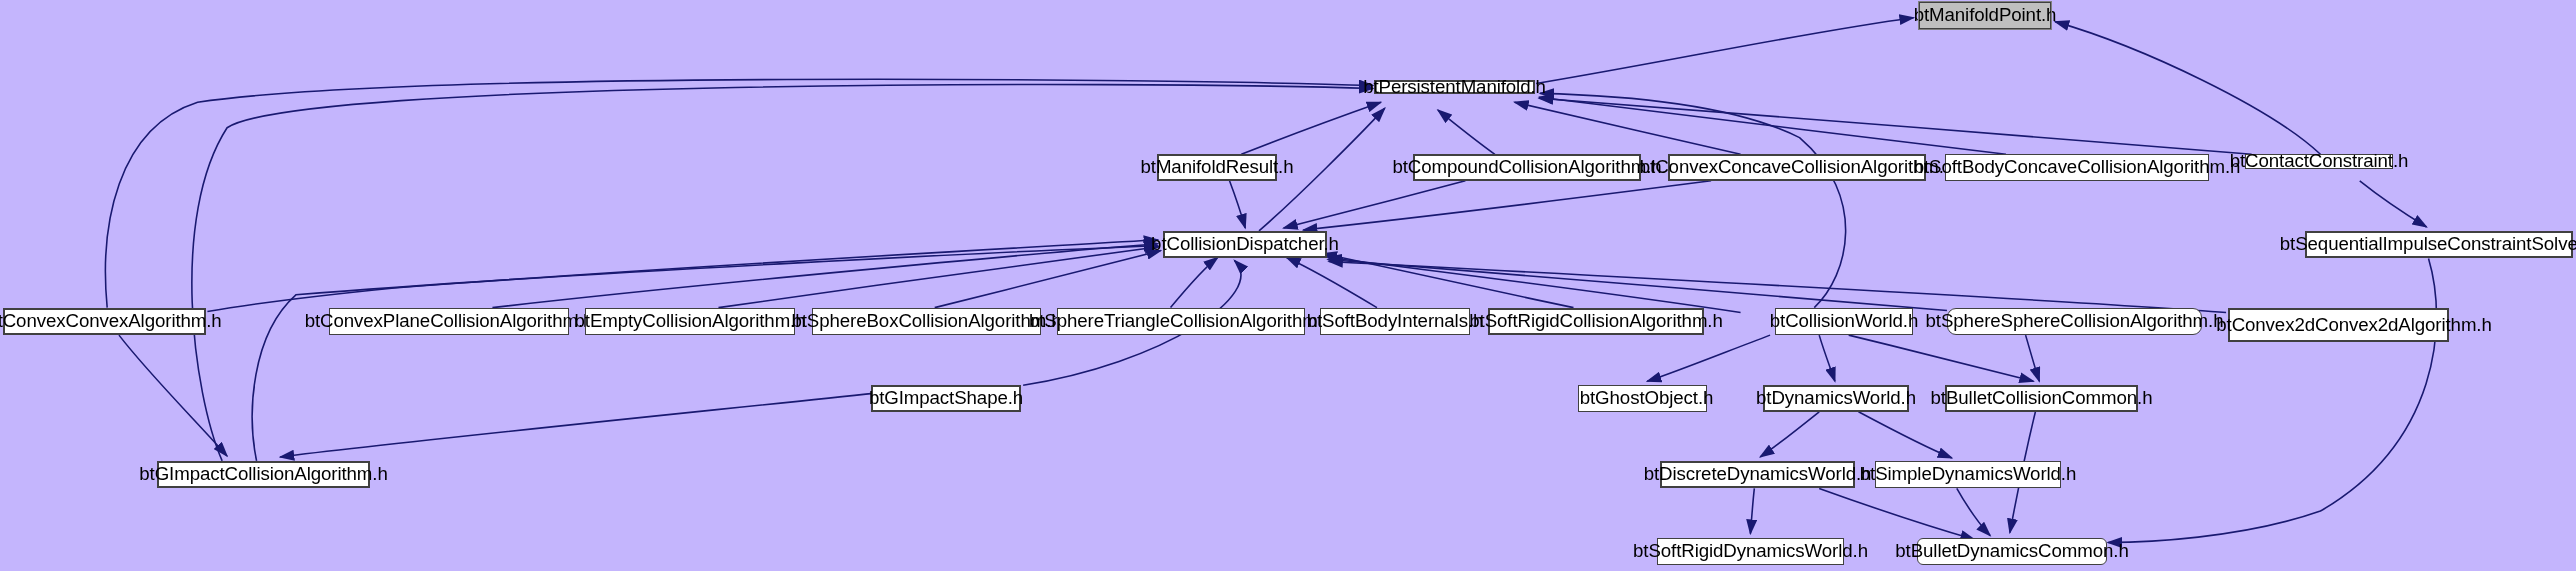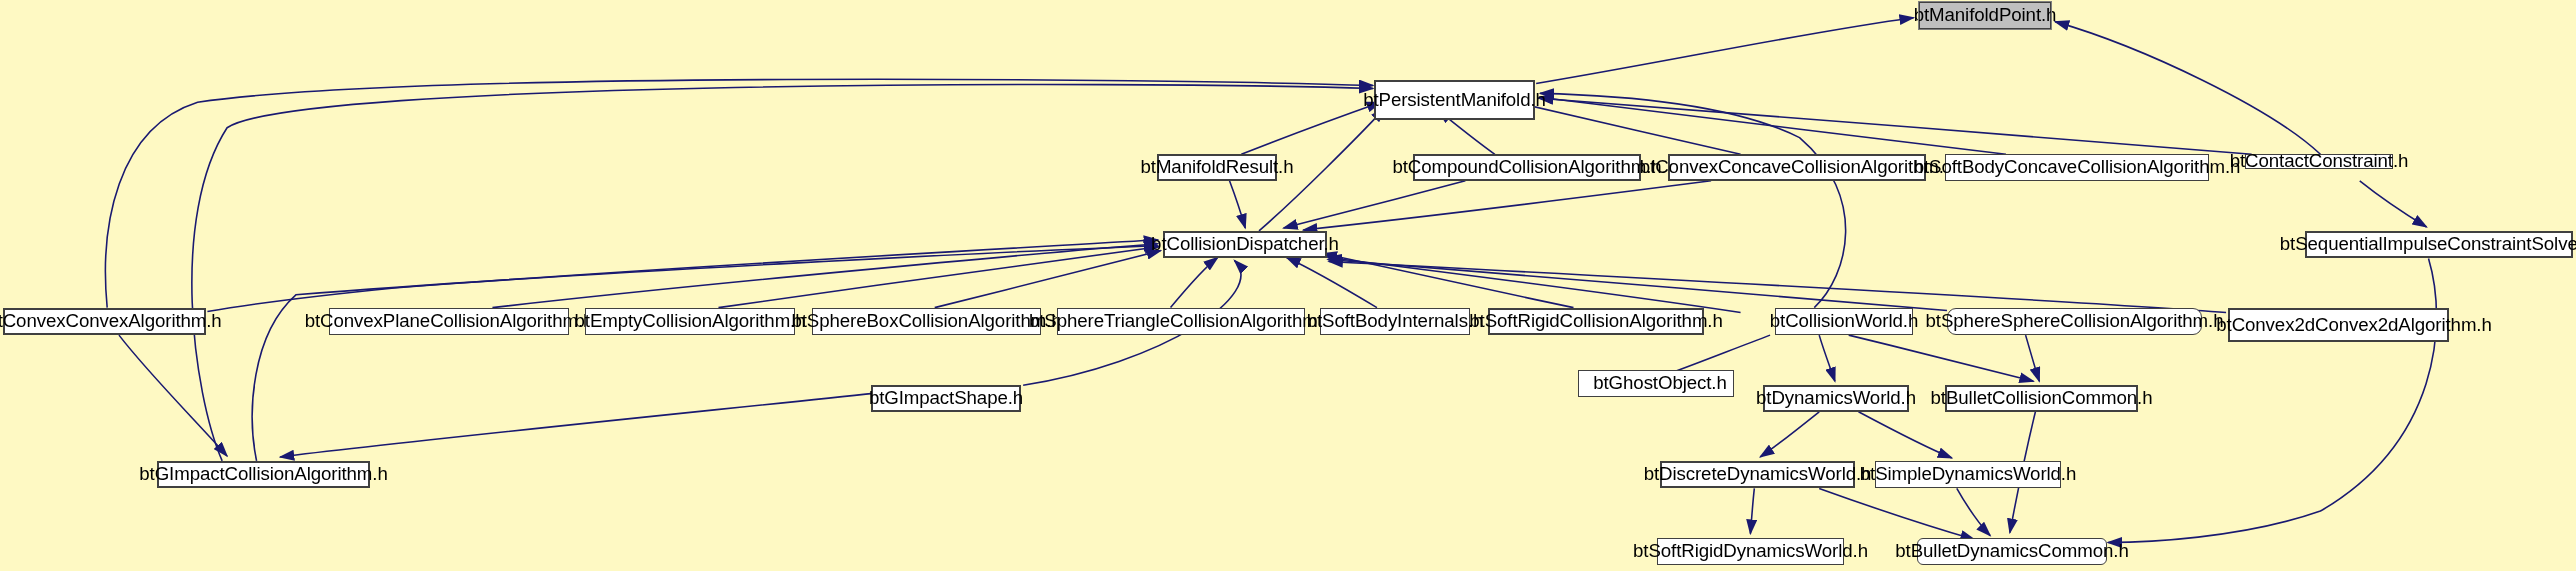--- a/index.html
+++ b/index.html
@@ -4,21 +4,21 @@
 <style>
   html, body {
     margin: 0;
     padding: 0;
     background: #ffffff;
   }
   #graph-root {
     position: relative;
     width: 2576px;
     height: 571px;
-    background: #fef9c3;
+    background: #c4b5fd;
     font-family: "Liberation Sans", sans-serif;
     overflow: hidden;
   }
   #edges-layer {
     position: absolute;
     left: 0; top: 0;
     width: 2576px;
     height: 571px;
   }
   .node {
@@ -97,21 +97,21 @@
         <path d="M 1784,497 C 1782,515 1781,532 1780,543" fill="none" stroke="#191970" stroke-width="1.6" marker-end="url(#arrowhead)"></path>
         <path d="M 1850,497 C 1900,515 1970,538 2008,549" fill="none" stroke="#191970" stroke-width="1.6" marker-end="url(#arrowhead)"></path>
         <path d="M 1990,497 C 2000,515 2015,536 2024,545" fill="none" stroke="#191970" stroke-width="1.6" marker-end="url(#arrowhead)"></path>
         <path d="M 2470,263 C 2490,330 2480,450 2360,520 C 2280,548 2180,552 2144,552" fill="none" stroke="#191970" stroke-width="1.6" marker-end="url(#arrowhead)"></path>
       </g>
   </svg>
   <div id="nodes-layer">
       <div class="node root" style="left: 1919px; top: 2px; width: 132px; height: 26.6px;">
         <span class="node-label">btManifoldPoint.h</span>
       </div>
-      <div class="node thick" style="left: 1374px; top: 80px; width: 161px; height: 40px;">
+      <div class="node thick" style="left: 1374px; top: 80px; width: 161px; height: 14px;">
         <span class="node-label">btPersistentManifold.h</span>
       </div>
       <div class="node thick" style="left: 1157px; top: 154px; width: 120px; height: 26.6px;">
         <span class="node-label">btManifoldResult.h</span>
       </div>
       <div class="node thick" style="left: 1413px; top: 154px; width: 228px; height: 26.6px;">
         <span class="node-label">btCompoundCollisionAlgorithm.h</span>
       </div>
       <div class="node thick" style="left: 1668px; top: 154px; width: 258px; height: 26.6px;">
         <span class="node-label">btConvexConcaveCollisionAlgorithm.h</span>
@@ -154,21 +154,21 @@
       </div>
       <div class="node" style="left: 1947px; top: 308px; width: 255px; height: 26.6px; border-radius: 9px;">
         <span class="node-label">btSphereSphereCollisionAlgorithm.h</span>
       </div>
       <div class="node thick" style="left: 2228px; top: 308px; width: 221px; height: 34px; padding-left: 31px;">
         <span class="node-label">btConvex2dConvex2dAlgorithm.h</span>
       </div>
       <div class="node thick" style="left: 871px; top: 385px; width: 150px; height: 26.6px;">
         <span class="node-label">btGImpactShape.h</span>
       </div>
-      <div class="node" style="left: 1578px; top: 370px; width: 156px; height: 26.6px; padding-left: 8px;">
+      <div class="node" style="left: 1578px; top: 385px; width: 129px; height: 26.6px; padding-left: 8px;">
         <span class="node-label">btGhostObject.h</span>
       </div>
       <div class="node thick" style="left: 1763px; top: 385px; width: 146px; height: 26.6px;">
         <span class="node-label">btDynamicsWorld.h</span>
       </div>
       <div class="node thick" style="left: 1945px; top: 385px; width: 193px; height: 26.6px;">
         <span class="node-label">btBulletCollisionCommon.h</span>
       </div>
       <div class="node thick" style="left: 157px; top: 461px; width: 213px; height: 26.6px;">
         <span class="node-label">btGImpactCollisionAlgorithm.h</span>

